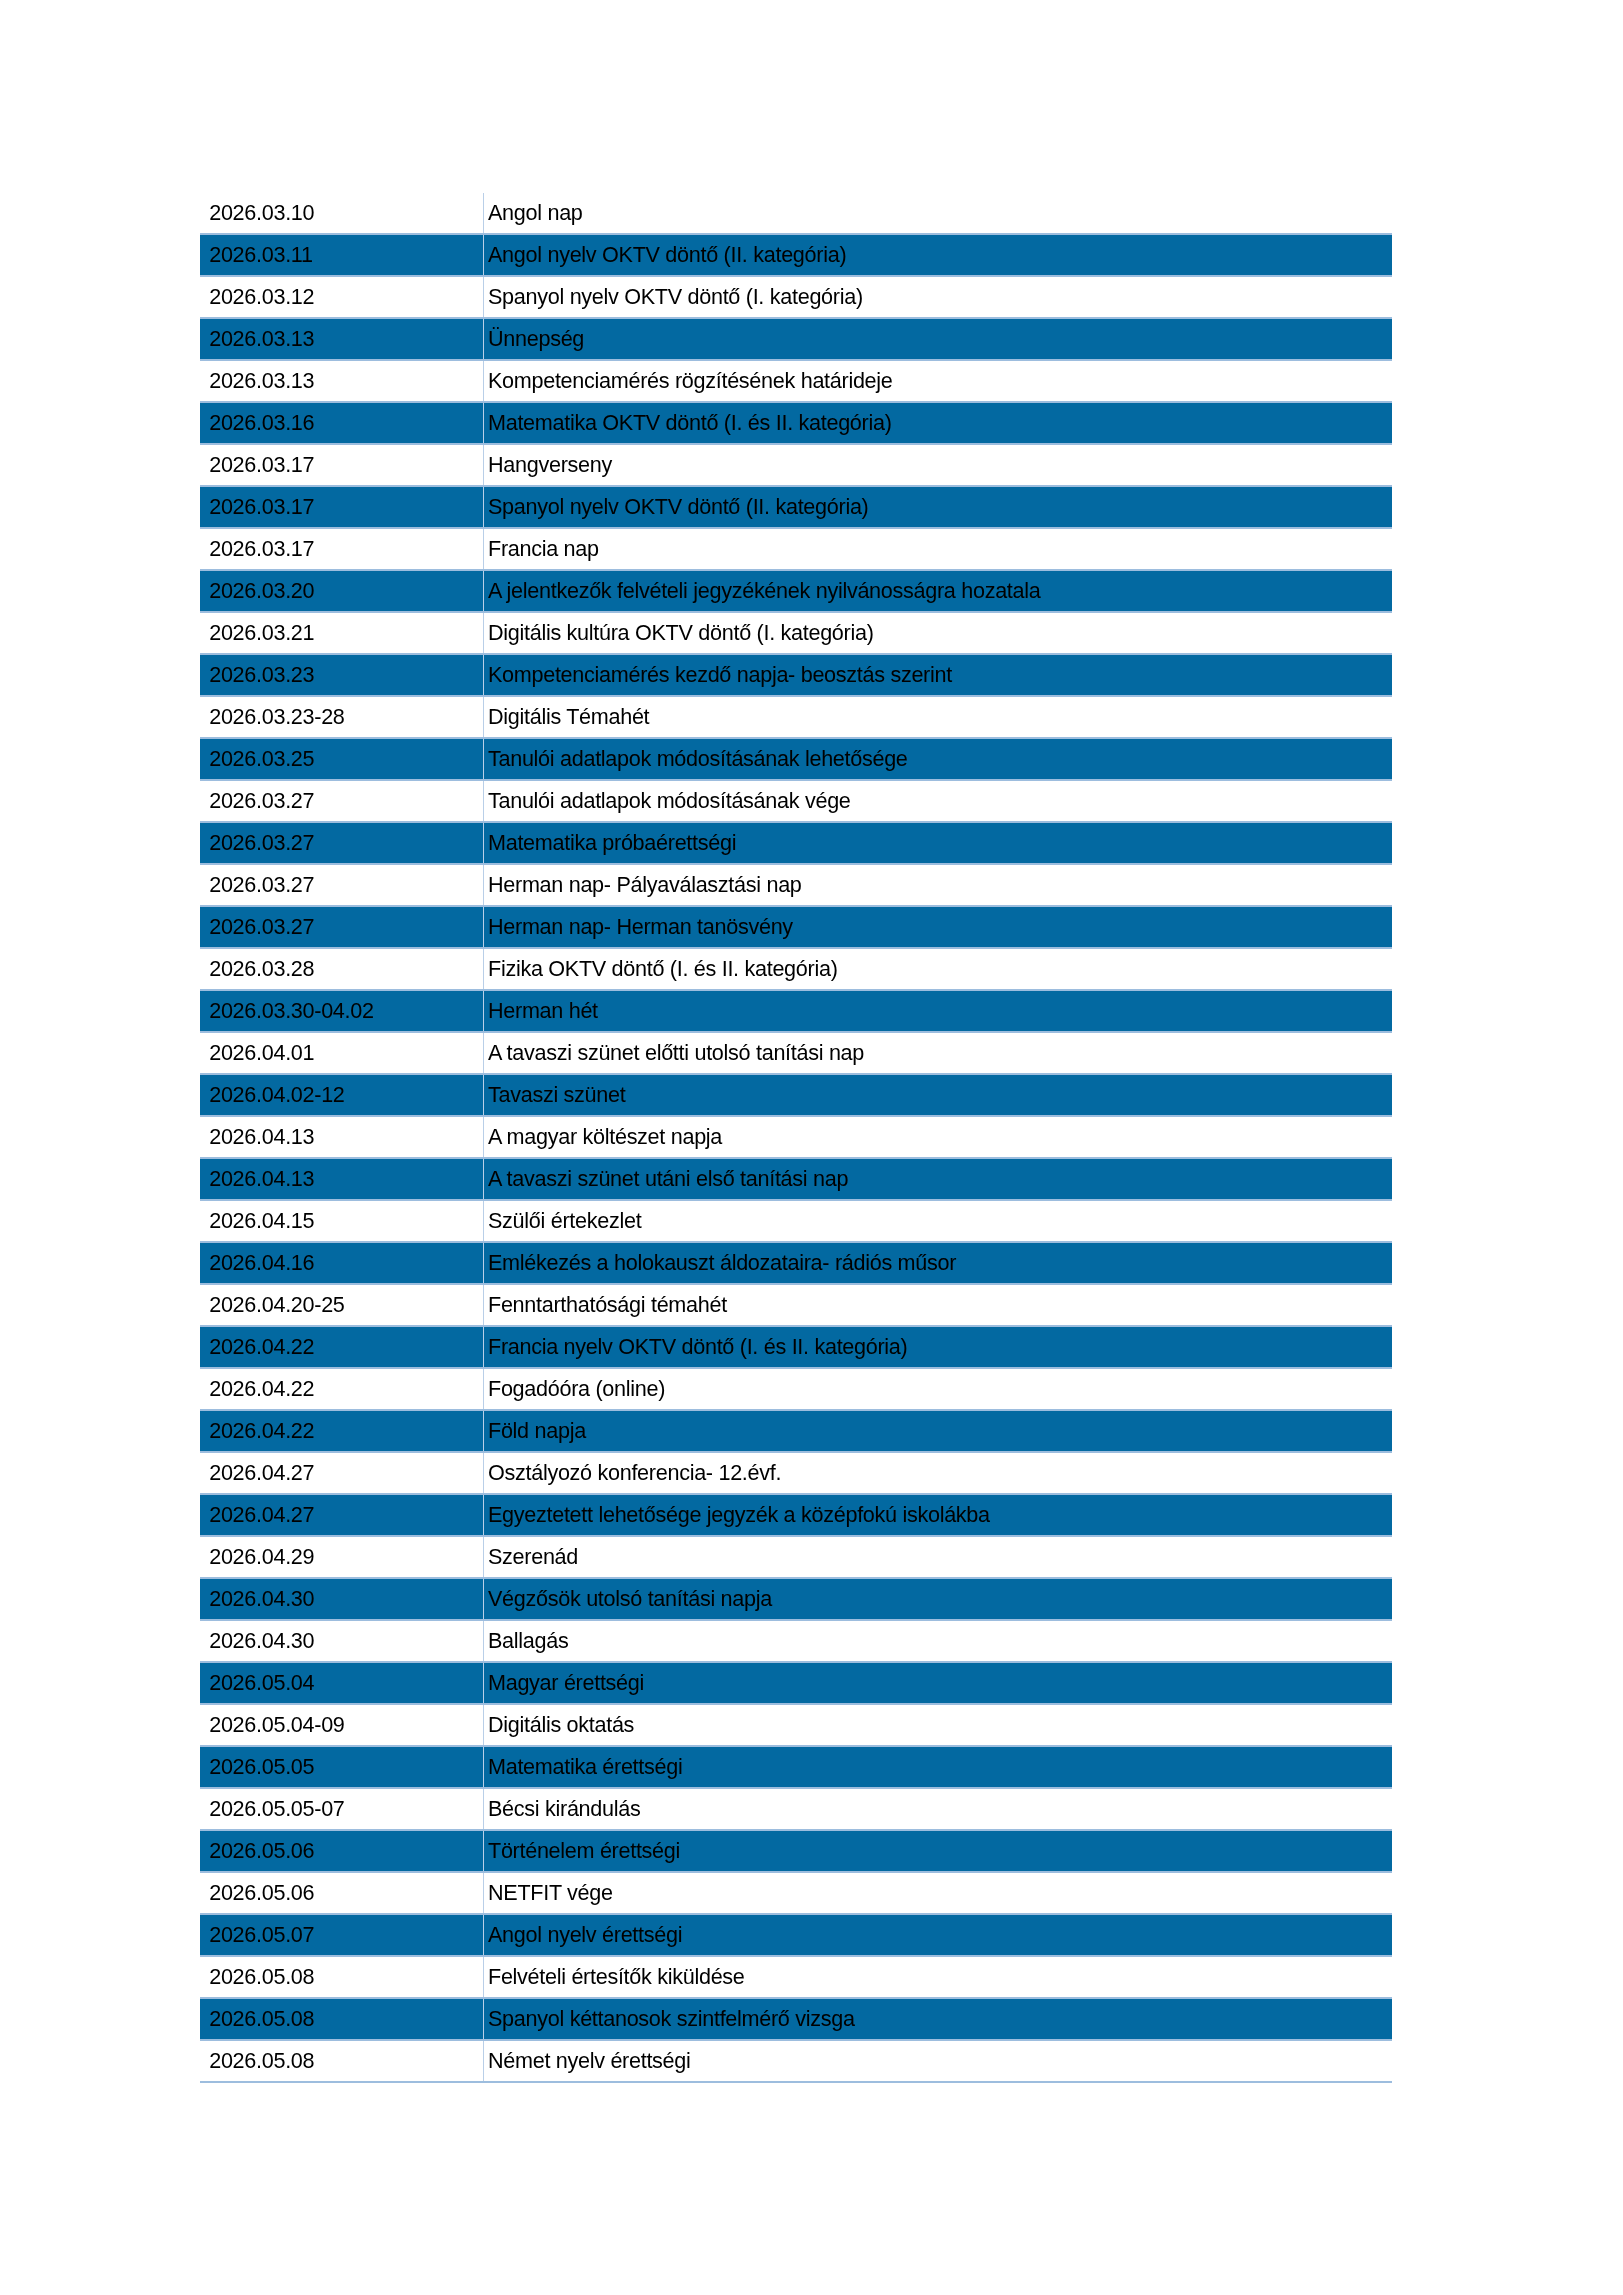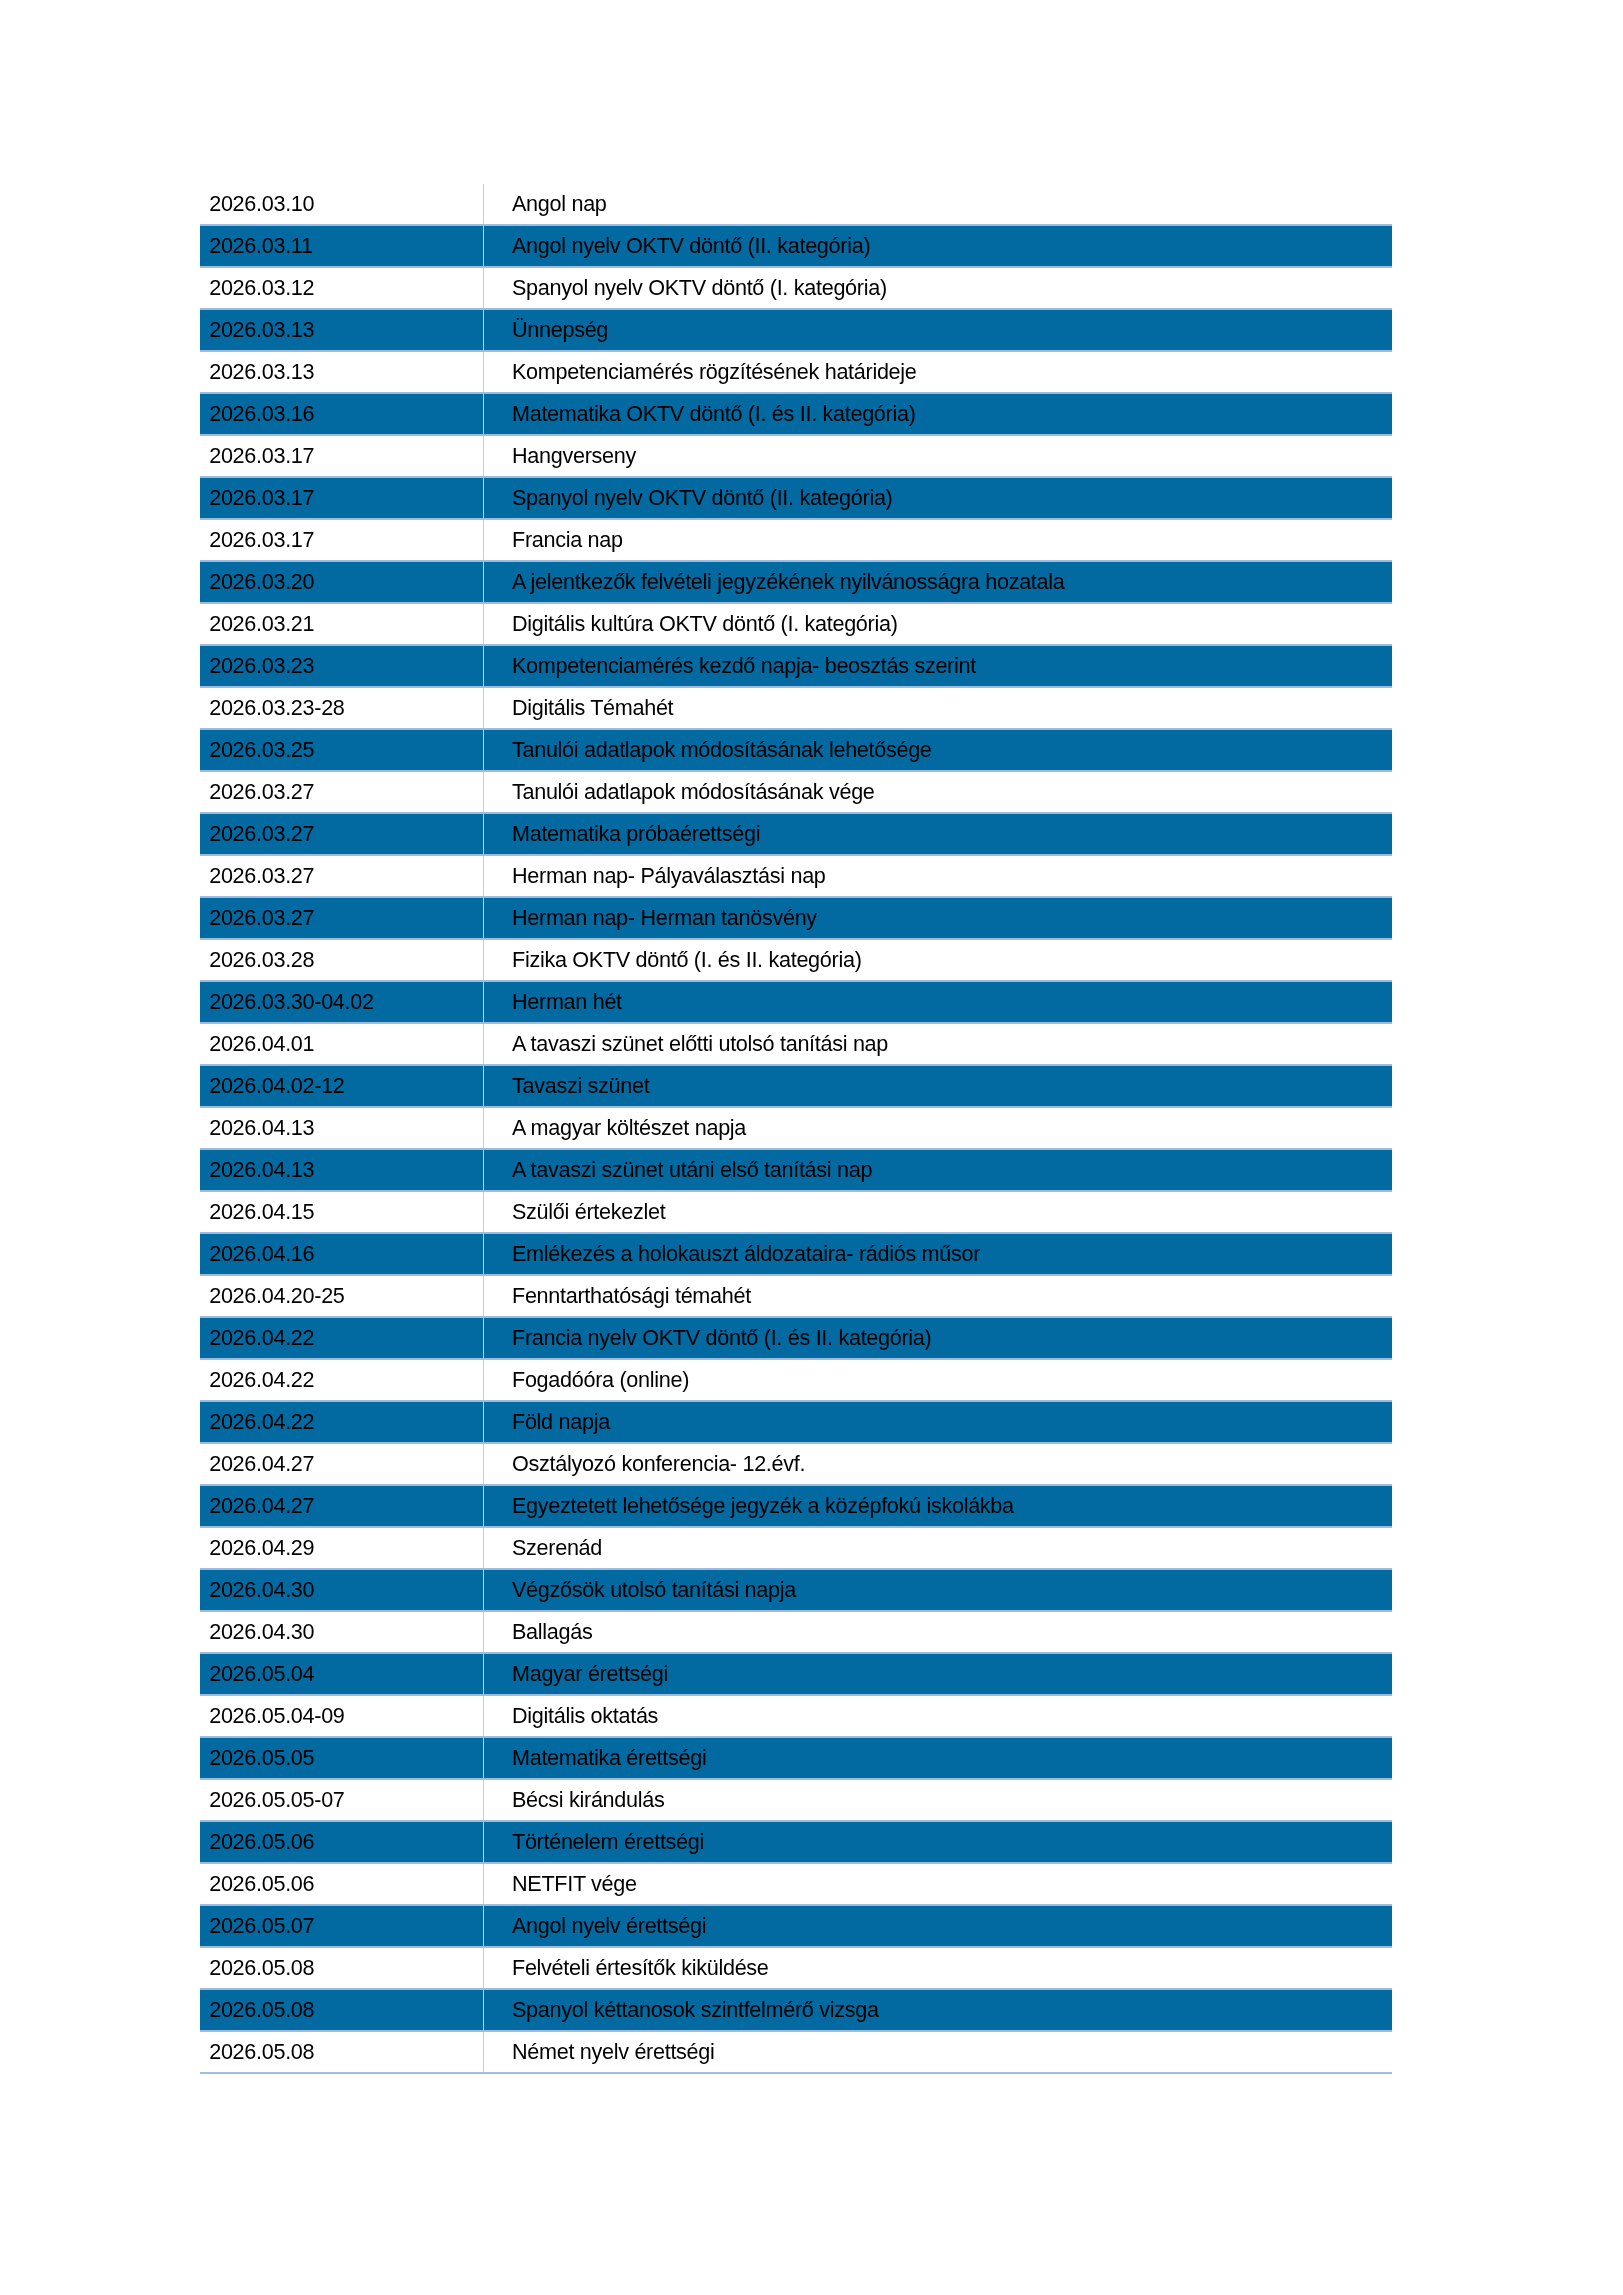--- a/index.html
+++ b/index.html
@@ -12,21 +12,21 @@
     width: 1623px;
     height: 2295px;
     background: #ffffff;
     font-family: "Liberation Sans", sans-serif;
     color: #000000;
     overflow: hidden;
   }
   #calendar-table {
     position: absolute;
     left: 200px;
-    top: 184px;
+    top: 193px;
     width: 1192px;
   }
   .row {
     display: flex;
     box-sizing: border-box;
     height: 42px;
     border-bottom: 2px solid #9dbdde;
     background: #ffffff;
   }
   .row.alt {
@@ -43,21 +43,21 @@
     line-height: 1;
   }
   .cell.date {
     width: 283px;
     flex: 0 0 283px;
     padding-left: 9.2px;
   }
   .cell.event {
     flex: 1 1 auto;
     border-left: 1.3px solid #b9cfe8;
-    padding-left: 28px;
+    padding-left: 4px;
   }
 </style>
 </head>
 <body>
 
 <div id="page">
   <div id="calendar-table">
       <div class="row">
         <div class="cell date">2026.03.10</div>
         <div class="cell event">Angol nap</div>

